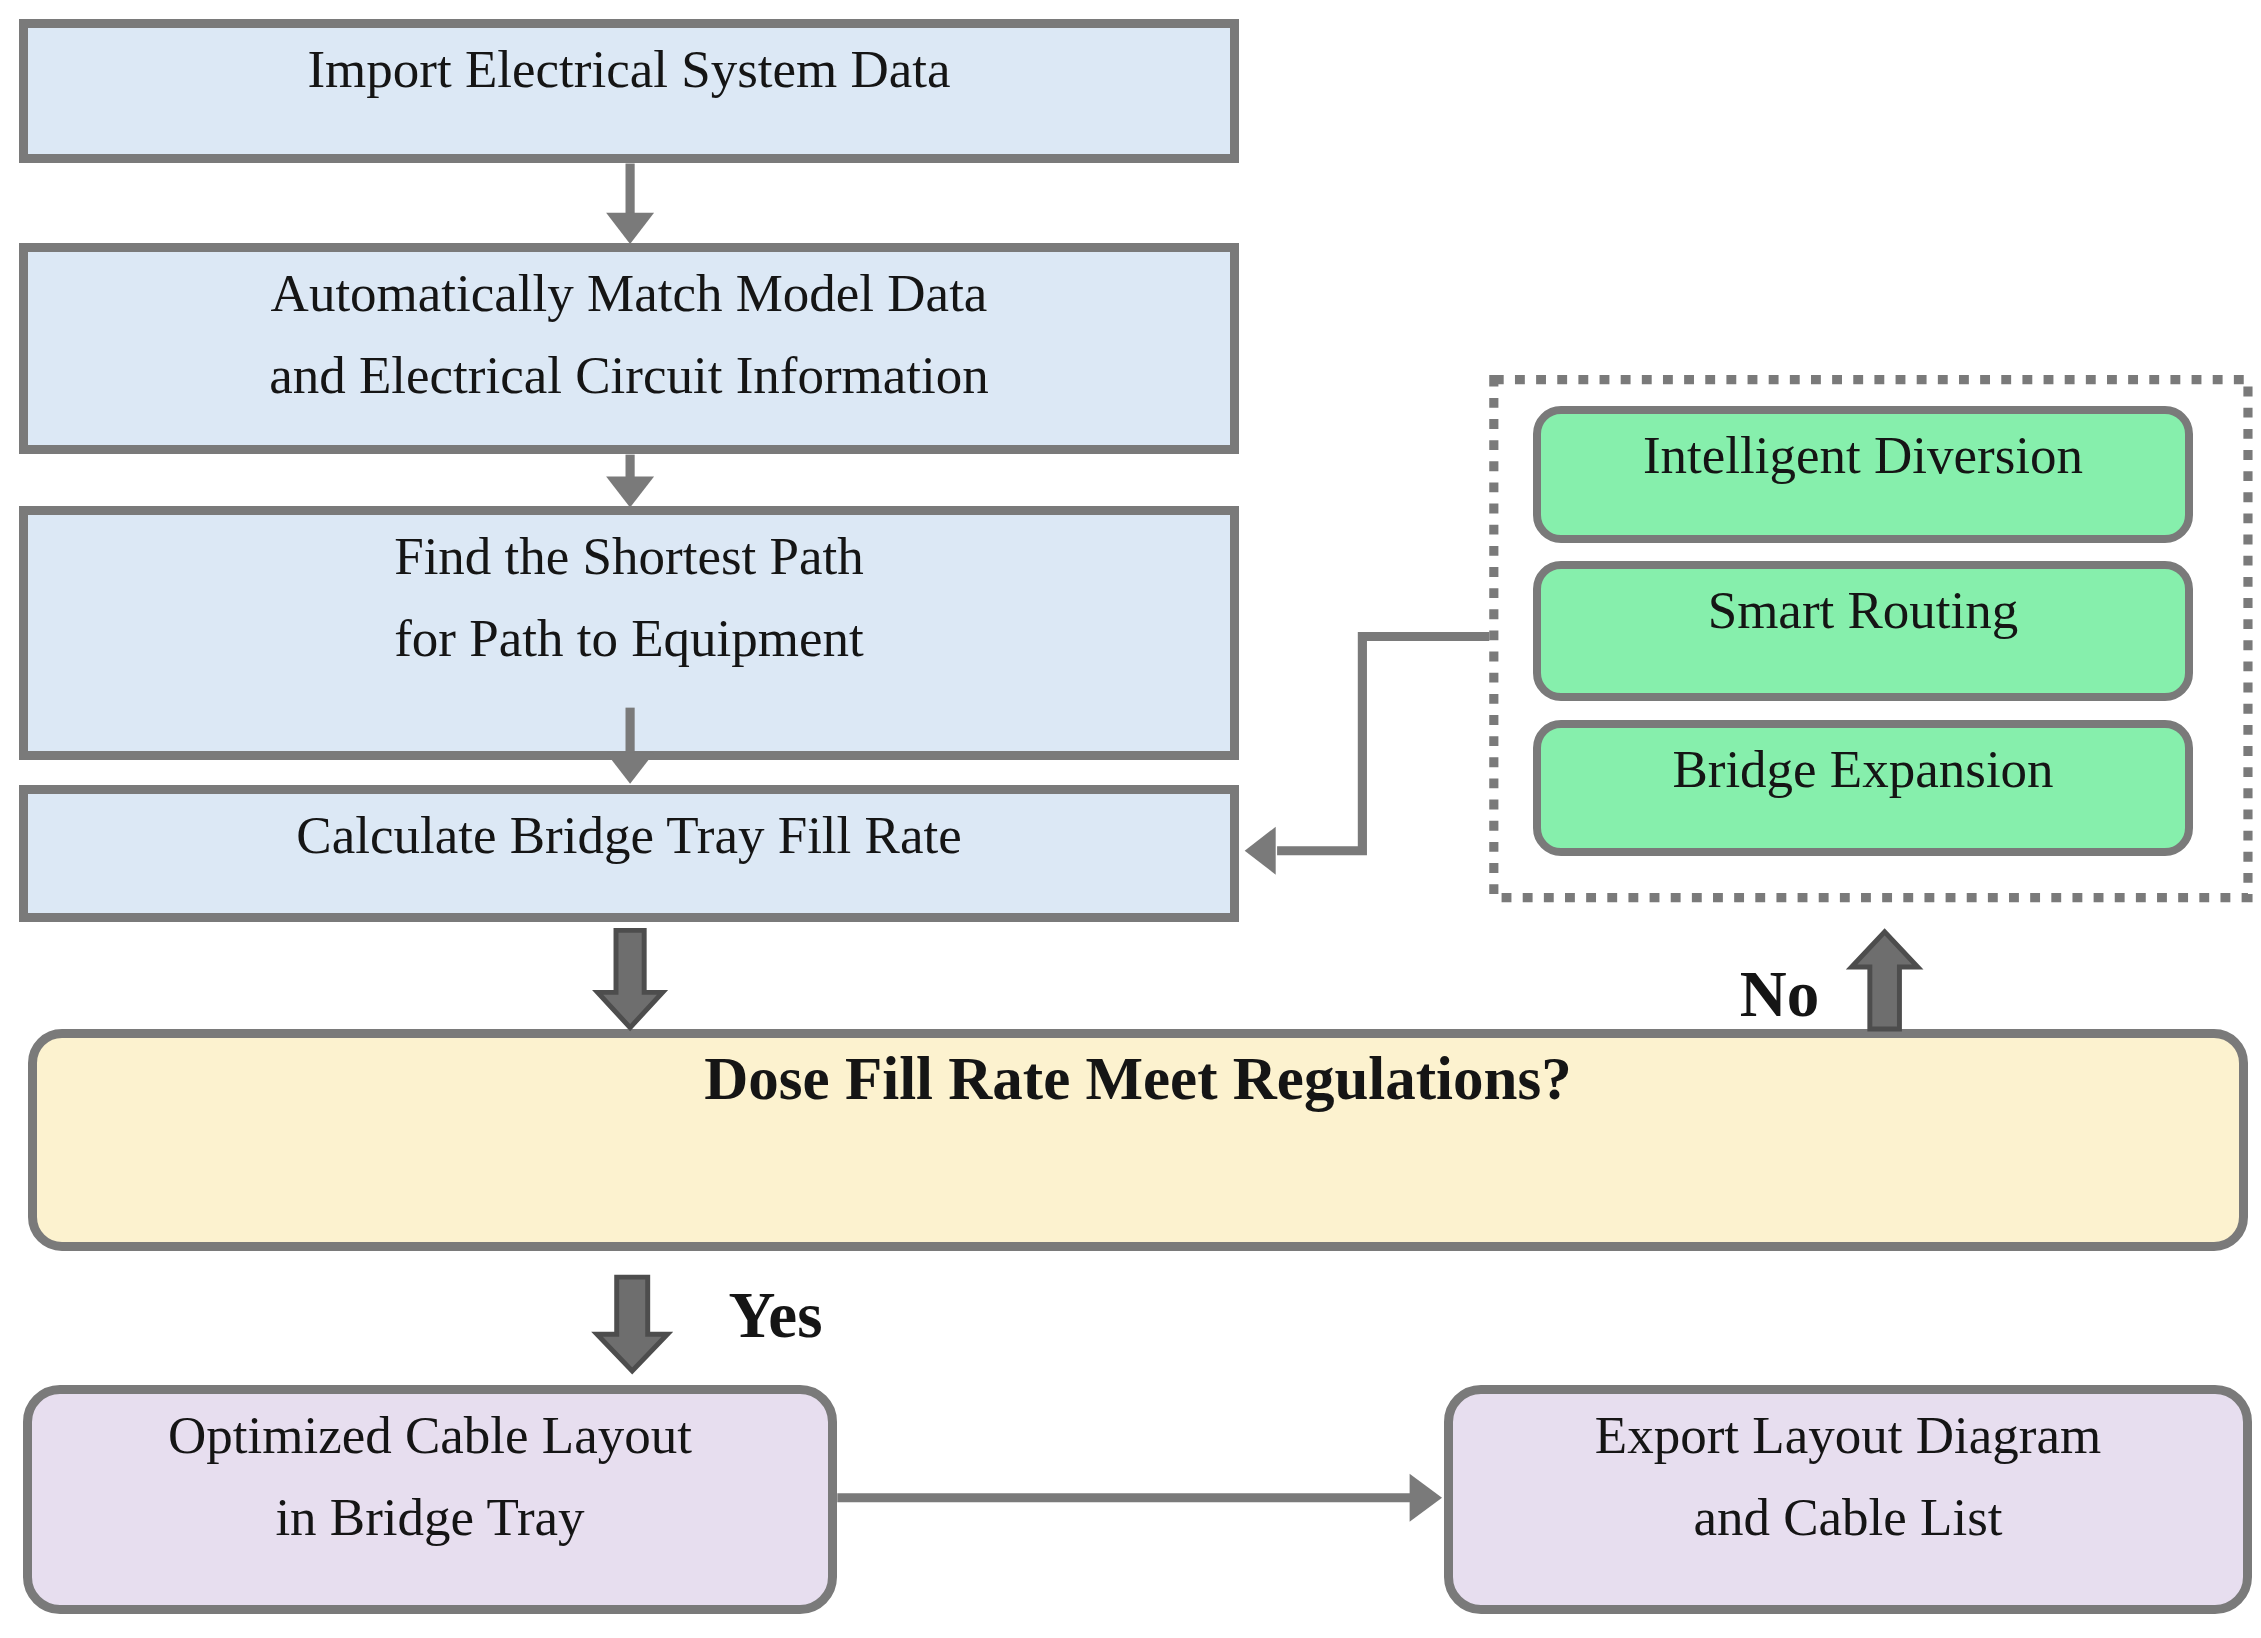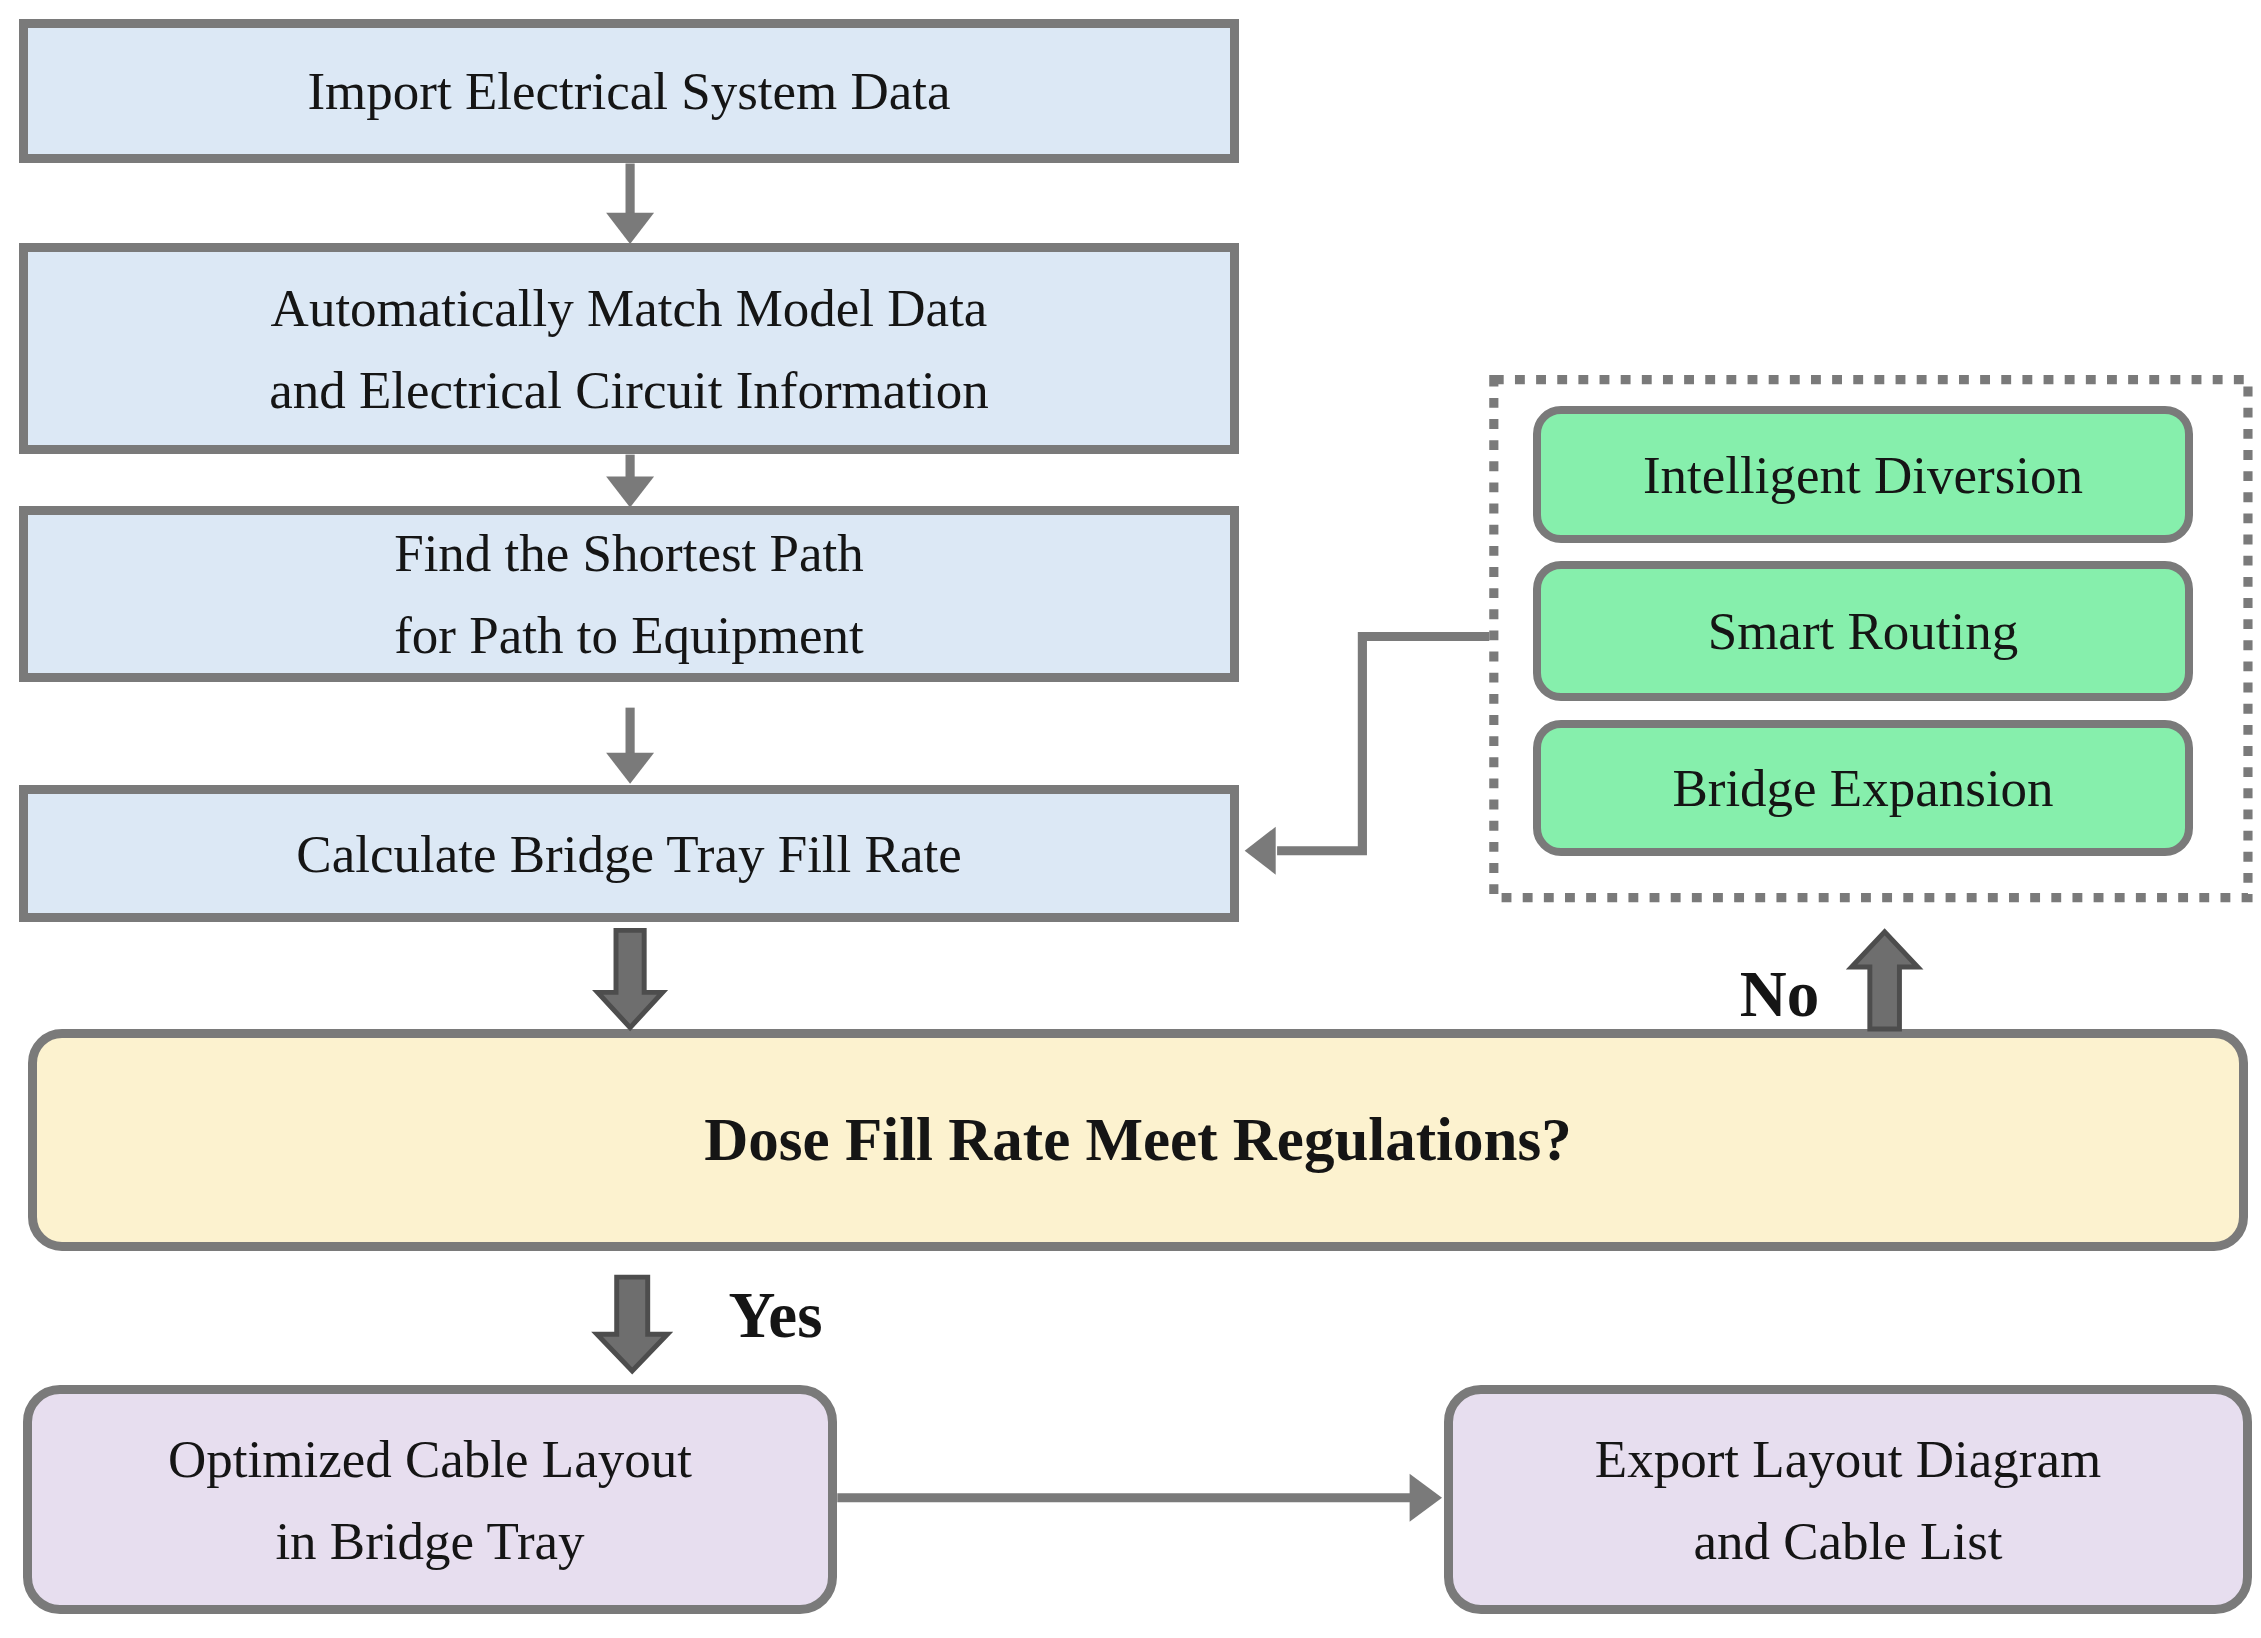--- a/index.html
+++ b/index.html
@@ -10,32 +10,31 @@
     font-family:"Liberation Serif","DejaVu Serif",serif;
     color:#151515;
     overflow:hidden;
   }
   .box{
     position:absolute;
     box-sizing:border-box;
     border:9.2px solid #7A7A7A;
     display:flex;
     flex-direction:column;
-    justify-content:center;
     align-items:center;
     text-align:center;
     font-size:53px;
     line-height:82px;
   }
   .process{background:#DCE8F5;}
   .strategy{background:#86efac;border-radius:28px;border-width:8.5px;}
   .result{background:#E7DEEF;border-radius:37px;}
   #step-import{left:19px;top:19px;width:1220px;height:144px;}
   #step-match{left:19px;top:243px;width:1220px;height:211px;}
-  #step-path{left:19px;top:506px;width:1220px;height:176px;}
+  #step-path{left:19px;top:506px;width:1220px;height:254px;}
   #step-fill{left:19px;top:785px;width:1220px;height:137px;}
   #decision{
     left:28px;top:1029px;width:2220px;height:222px;
     background:#FCF2CF;border-radius:34px;
     font-weight:bold;font-size:61px;
   }
   #strategy-container{position:absolute;left:1489px;top:380px;width:763px;height:522px;}
   #strategy-1{left:1533px;top:406px;width:660px;height:137px;}
   #strategy-2{left:1533px;top:561px;width:660px;height:140px;}
   #strategy-3{left:1533px;top:720px;width:660px;height:136px;}

